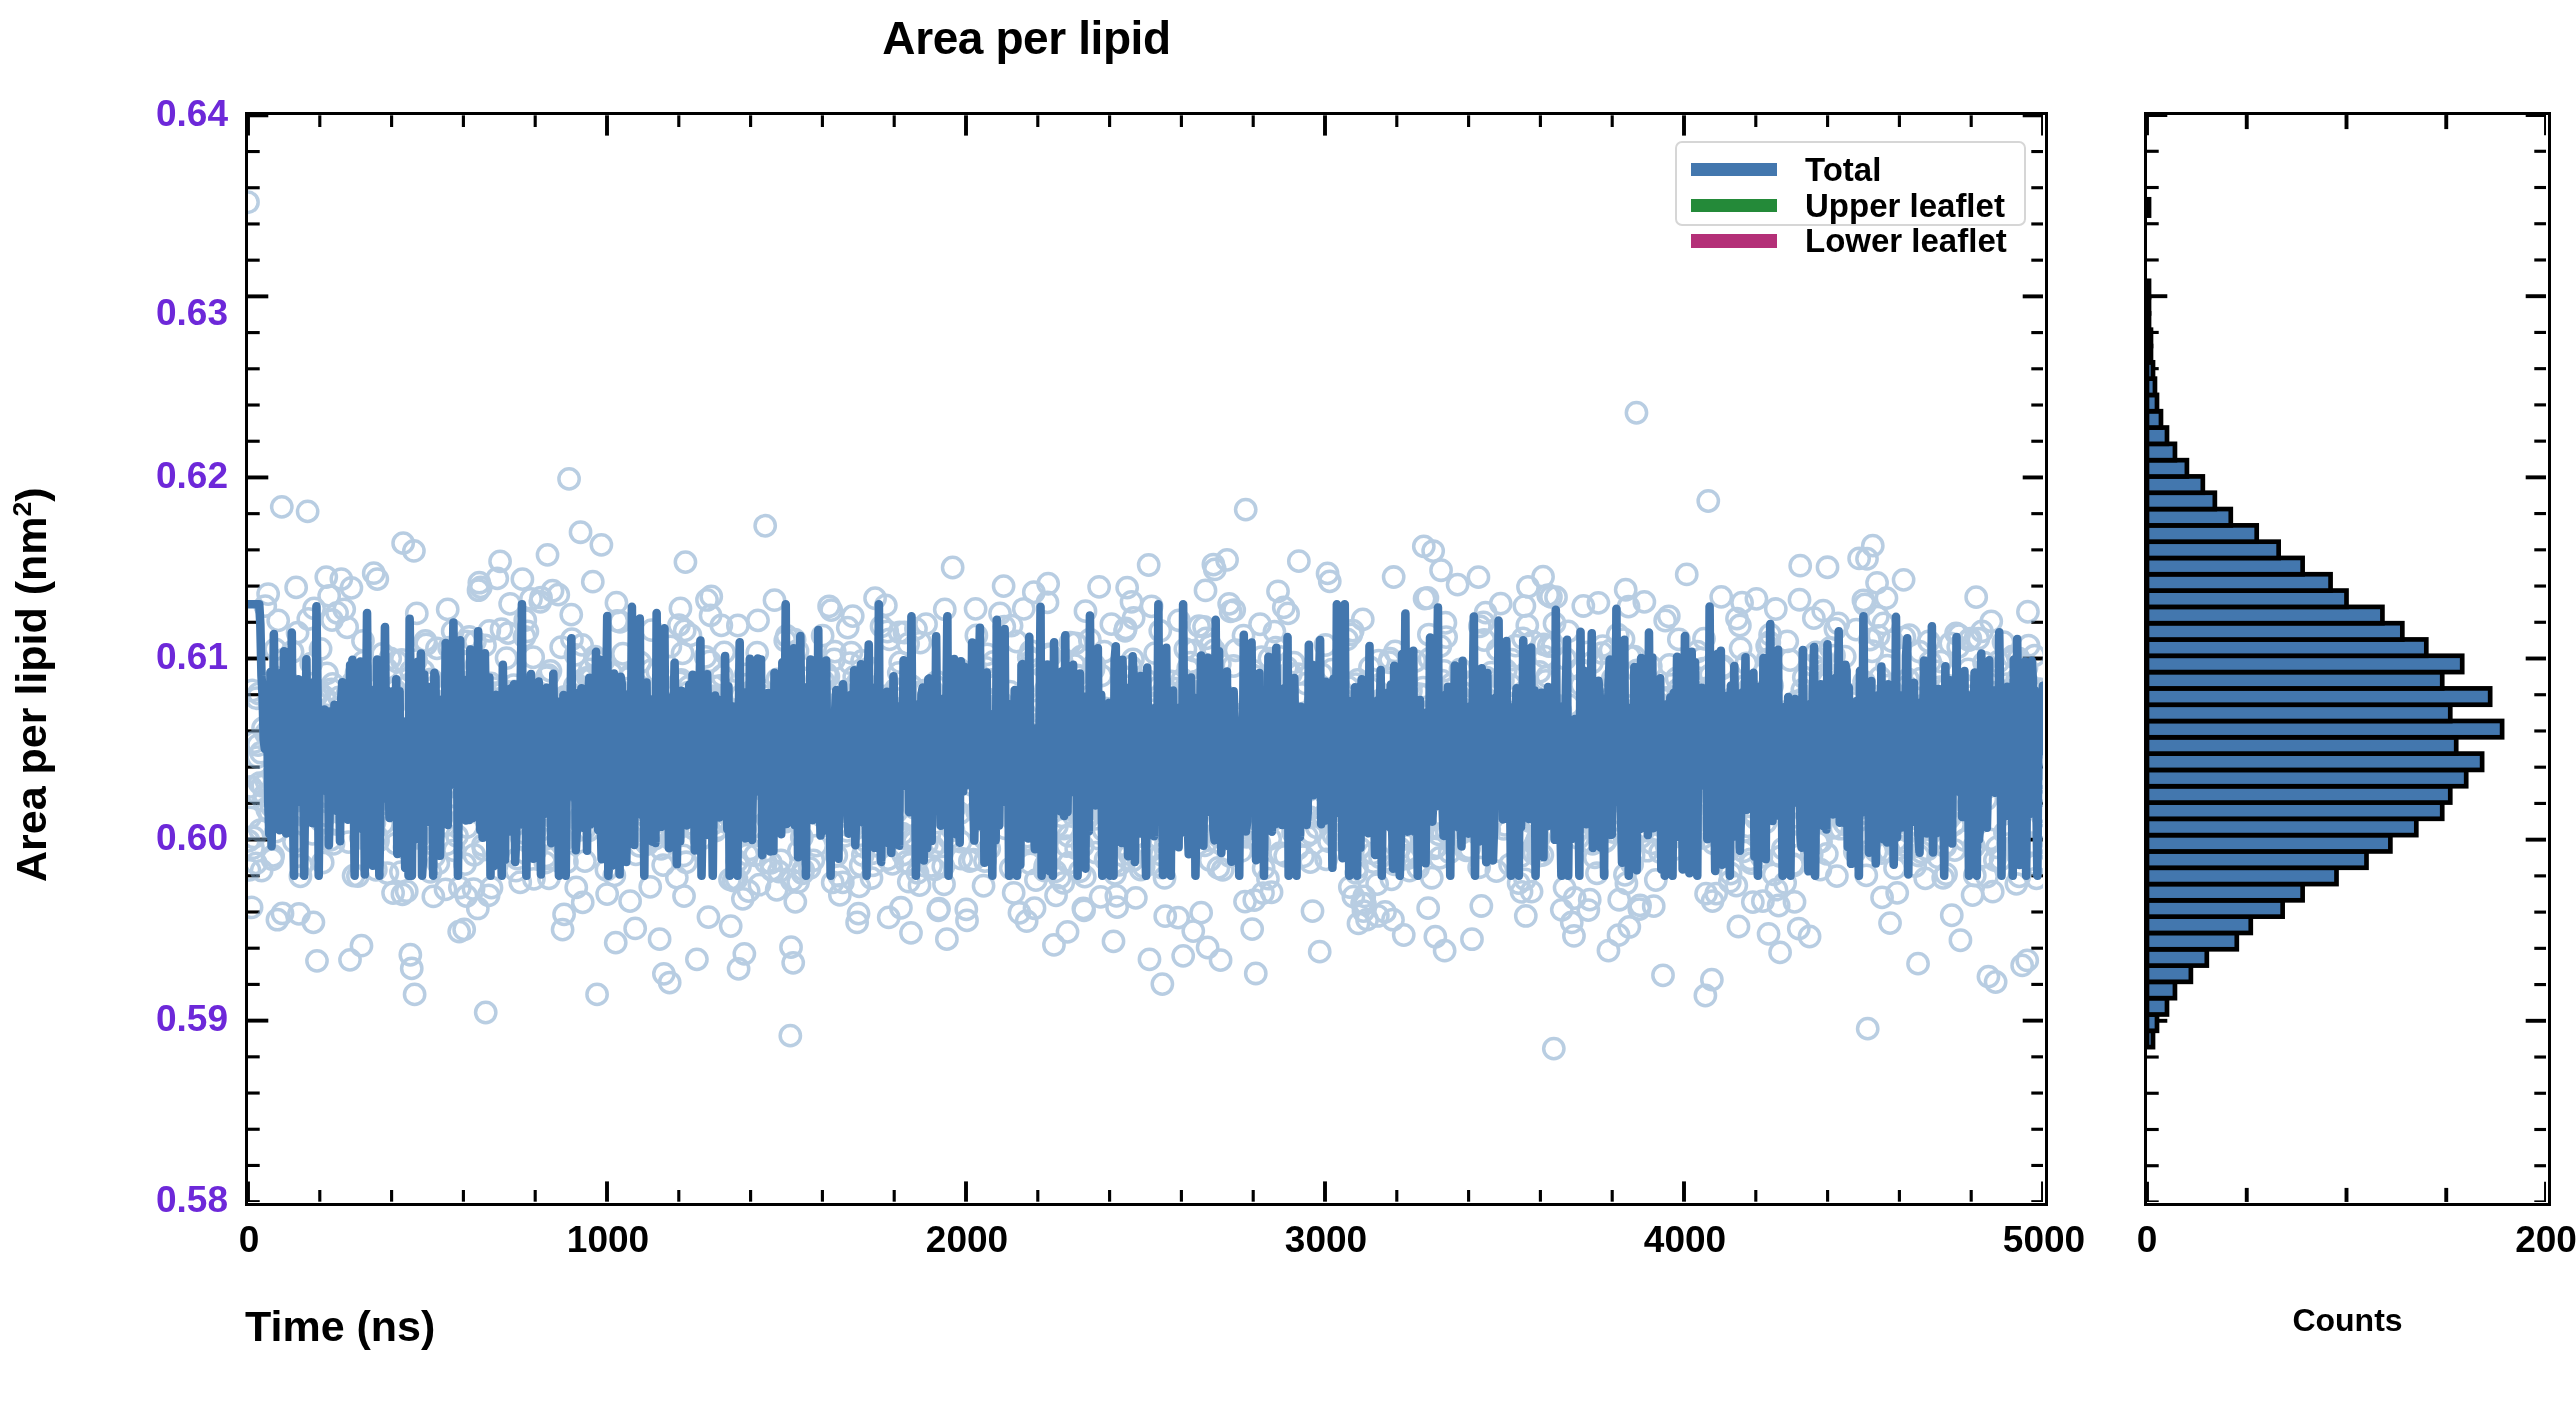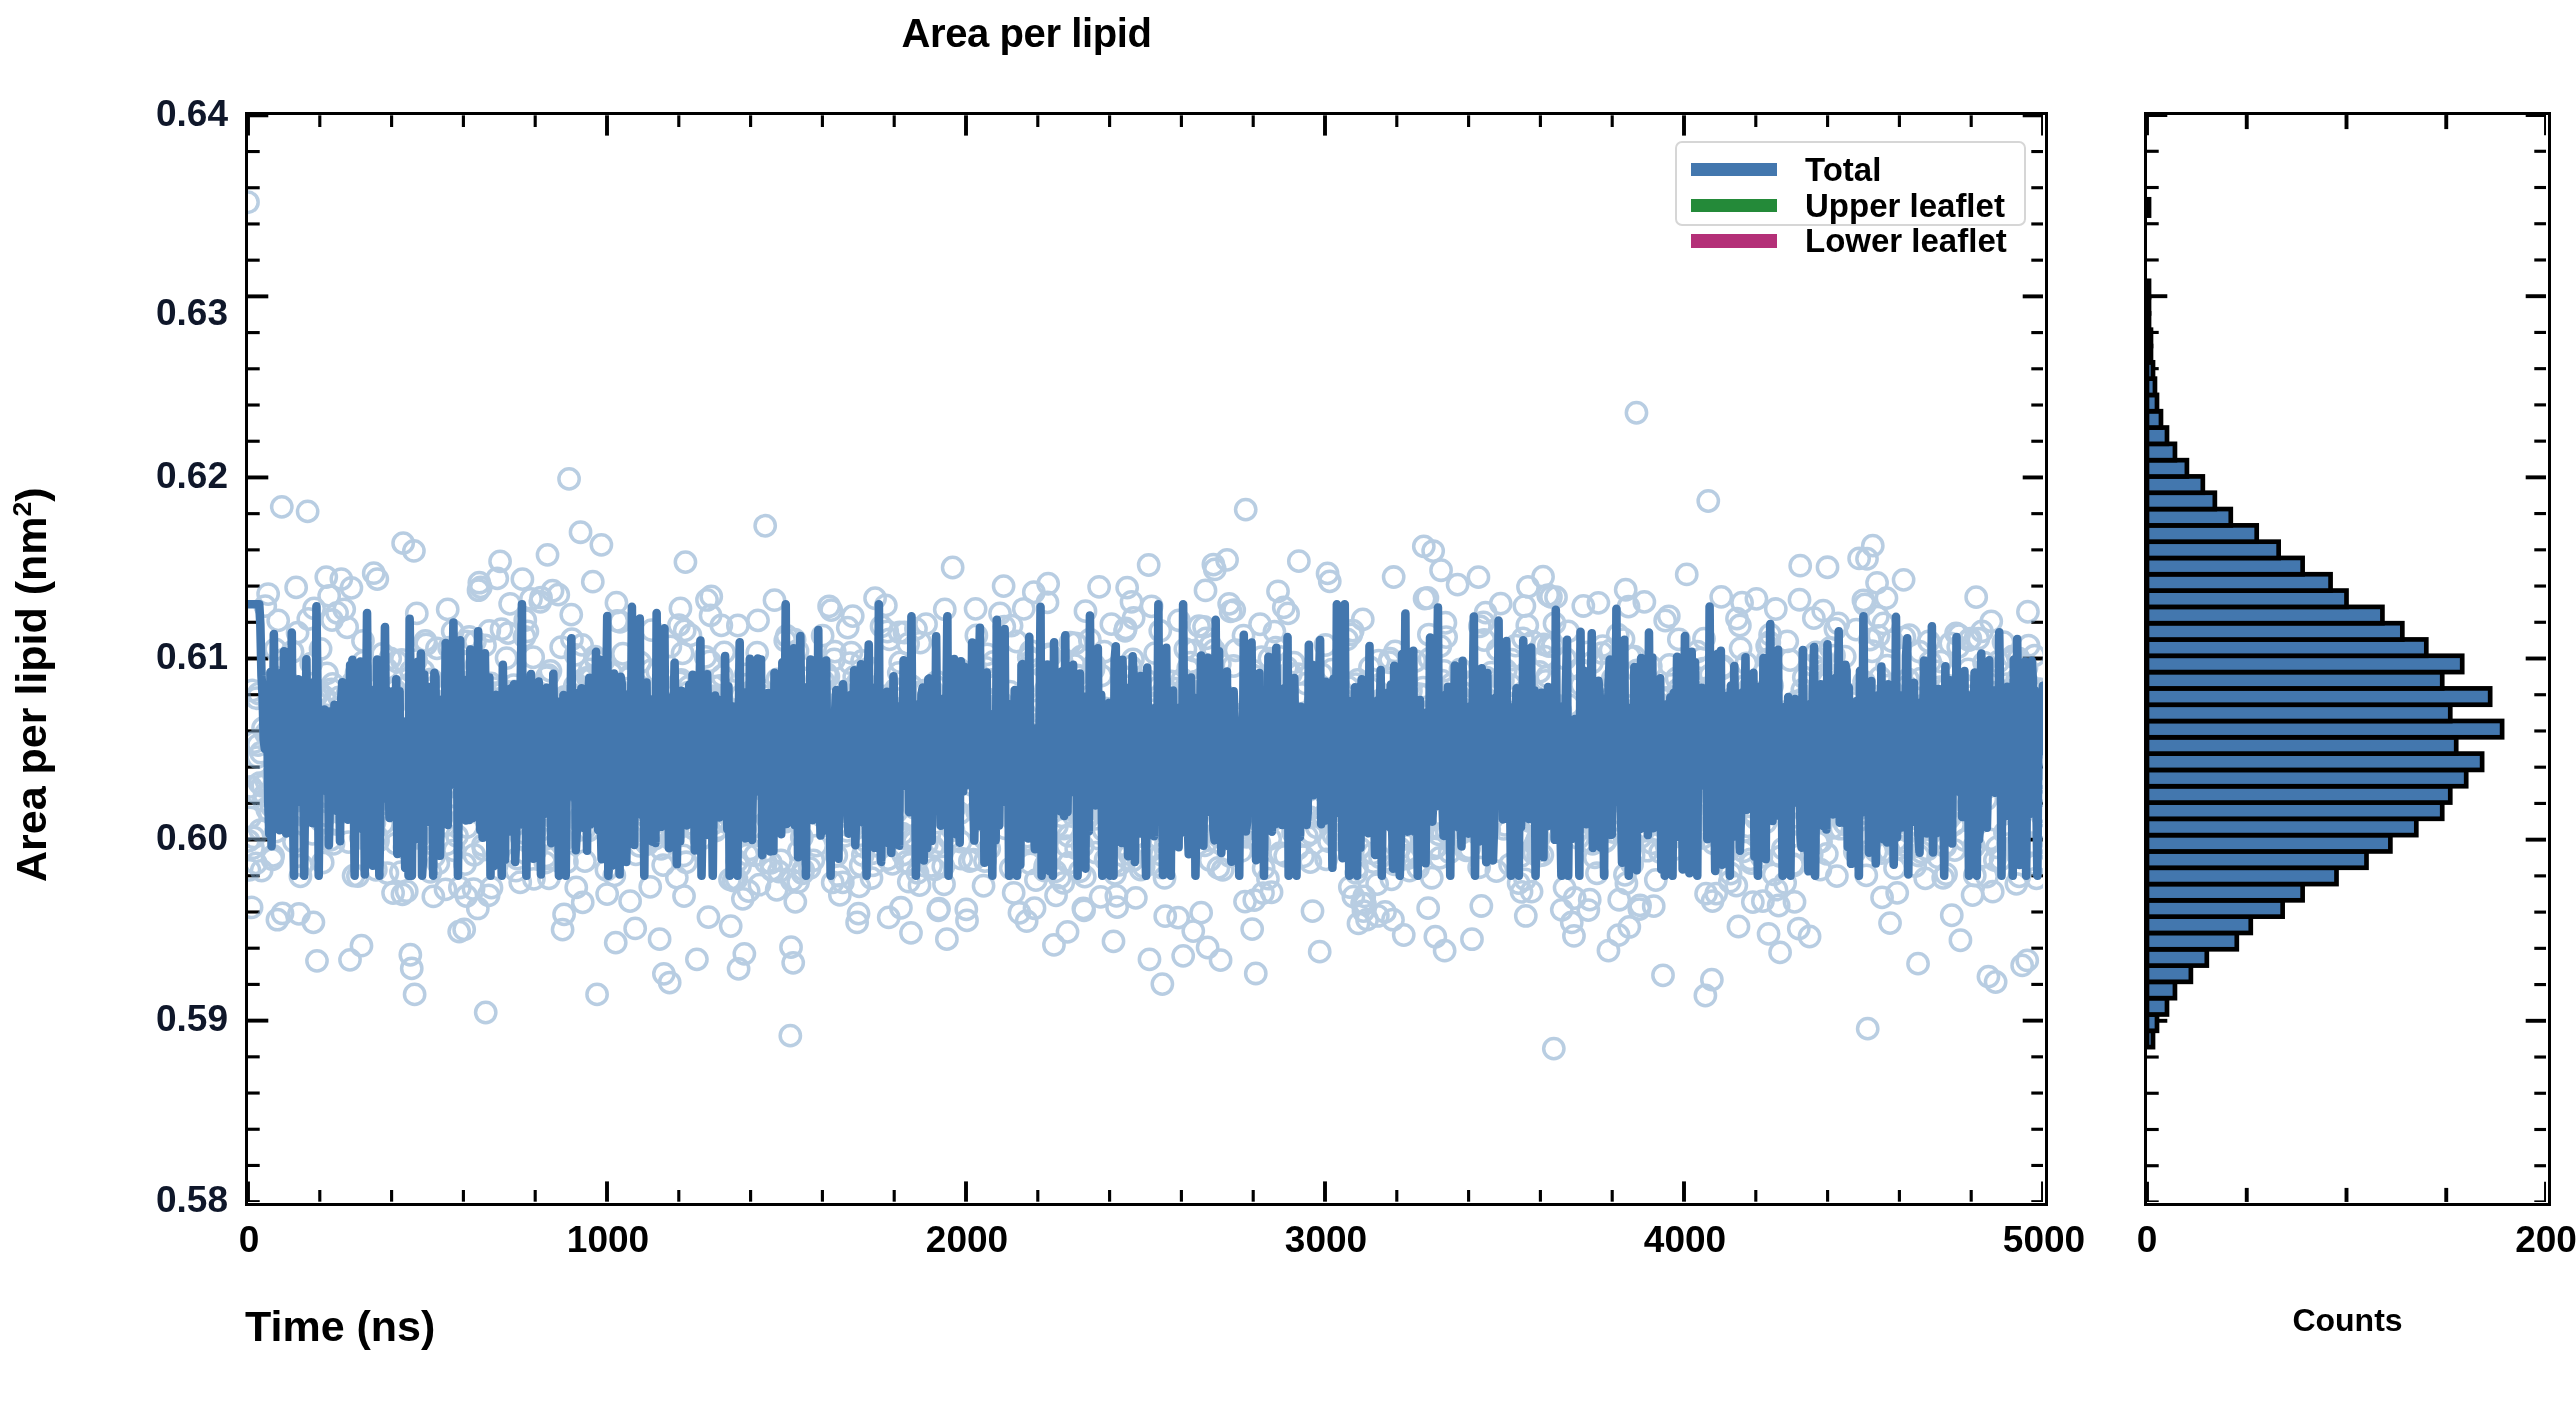--- a/index.html
+++ b/index.html
@@ -4,21 +4,21 @@
 <style>
   html,body{margin:0;padding:0;background:#ffffff;}
   body{width:2576px;height:1405px;font-family:"Liberation Sans",sans-serif;overflow:hidden;}
   #root{position:relative;width:2576px;height:1405px;background:#fff;}
 
   .txt{position:absolute;color:#000;font-weight:bold;white-space:nowrap;}
 
   
   #fig-title{
     left:0;top:11px;width:2053px;text-align:center;
-    font-size:40px;letter-spacing:-0.4px;
+    font-size:46px;letter-spacing:-0.4px;
   }
 
   
   #main-axes{
     position:absolute;left:245px;top:112px;width:1803px;height:1094px;
     border:3.9px solid #000;box-sizing:border-box;background:#fff;
   }
   #main-clip{position:absolute;inset:0;overflow:hidden;}
   #main-svg{position:absolute;left:0;top:0;}
 
@@ -26,21 +26,21 @@
   #hist-axes{
     position:absolute;left:2144px;top:112px;width:407px;height:1094px;
     border:3.9px solid #000;box-sizing:border-box;background:#fff;
   }
   #hist-clip{position:absolute;inset:0;overflow:hidden;}
   #hist-svg{position:absolute;left:0;top:0;}
 
   
   .ytick{
     position:absolute;right:0;text-align:center;
-    font-size:37px;font-weight:bold;color:#0f172a;white-space:nowrap;
+    font-size:37px;font-weight:bold;color:#6d28d9;white-space:nowrap;
   }
   #ylabels{position:absolute;left:0px;top:0;width:228px;height:1405px;}
 
   
   #xlabels{position:absolute;left:0;top:1219px;width:2576px;height:55px;}
   .xtick{
     position:absolute;transform:translateX(-50%);
     font-size:37px;font-weight:bold;color:#000;white-space:nowrap;
   }
 

